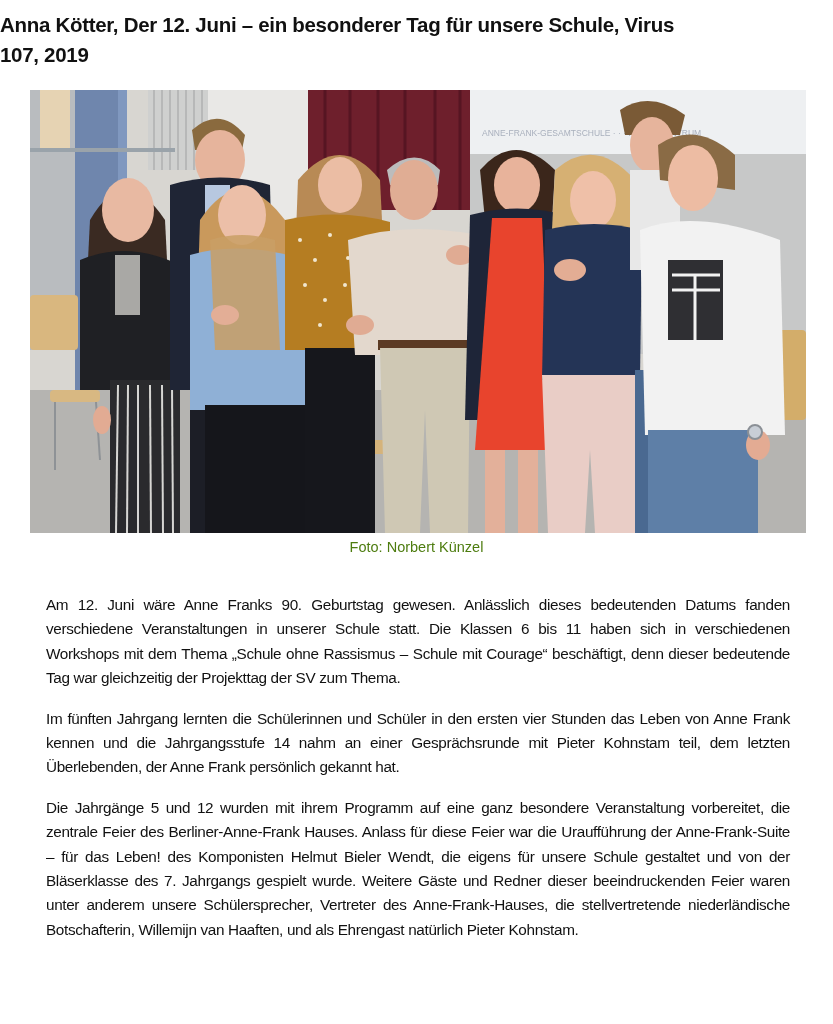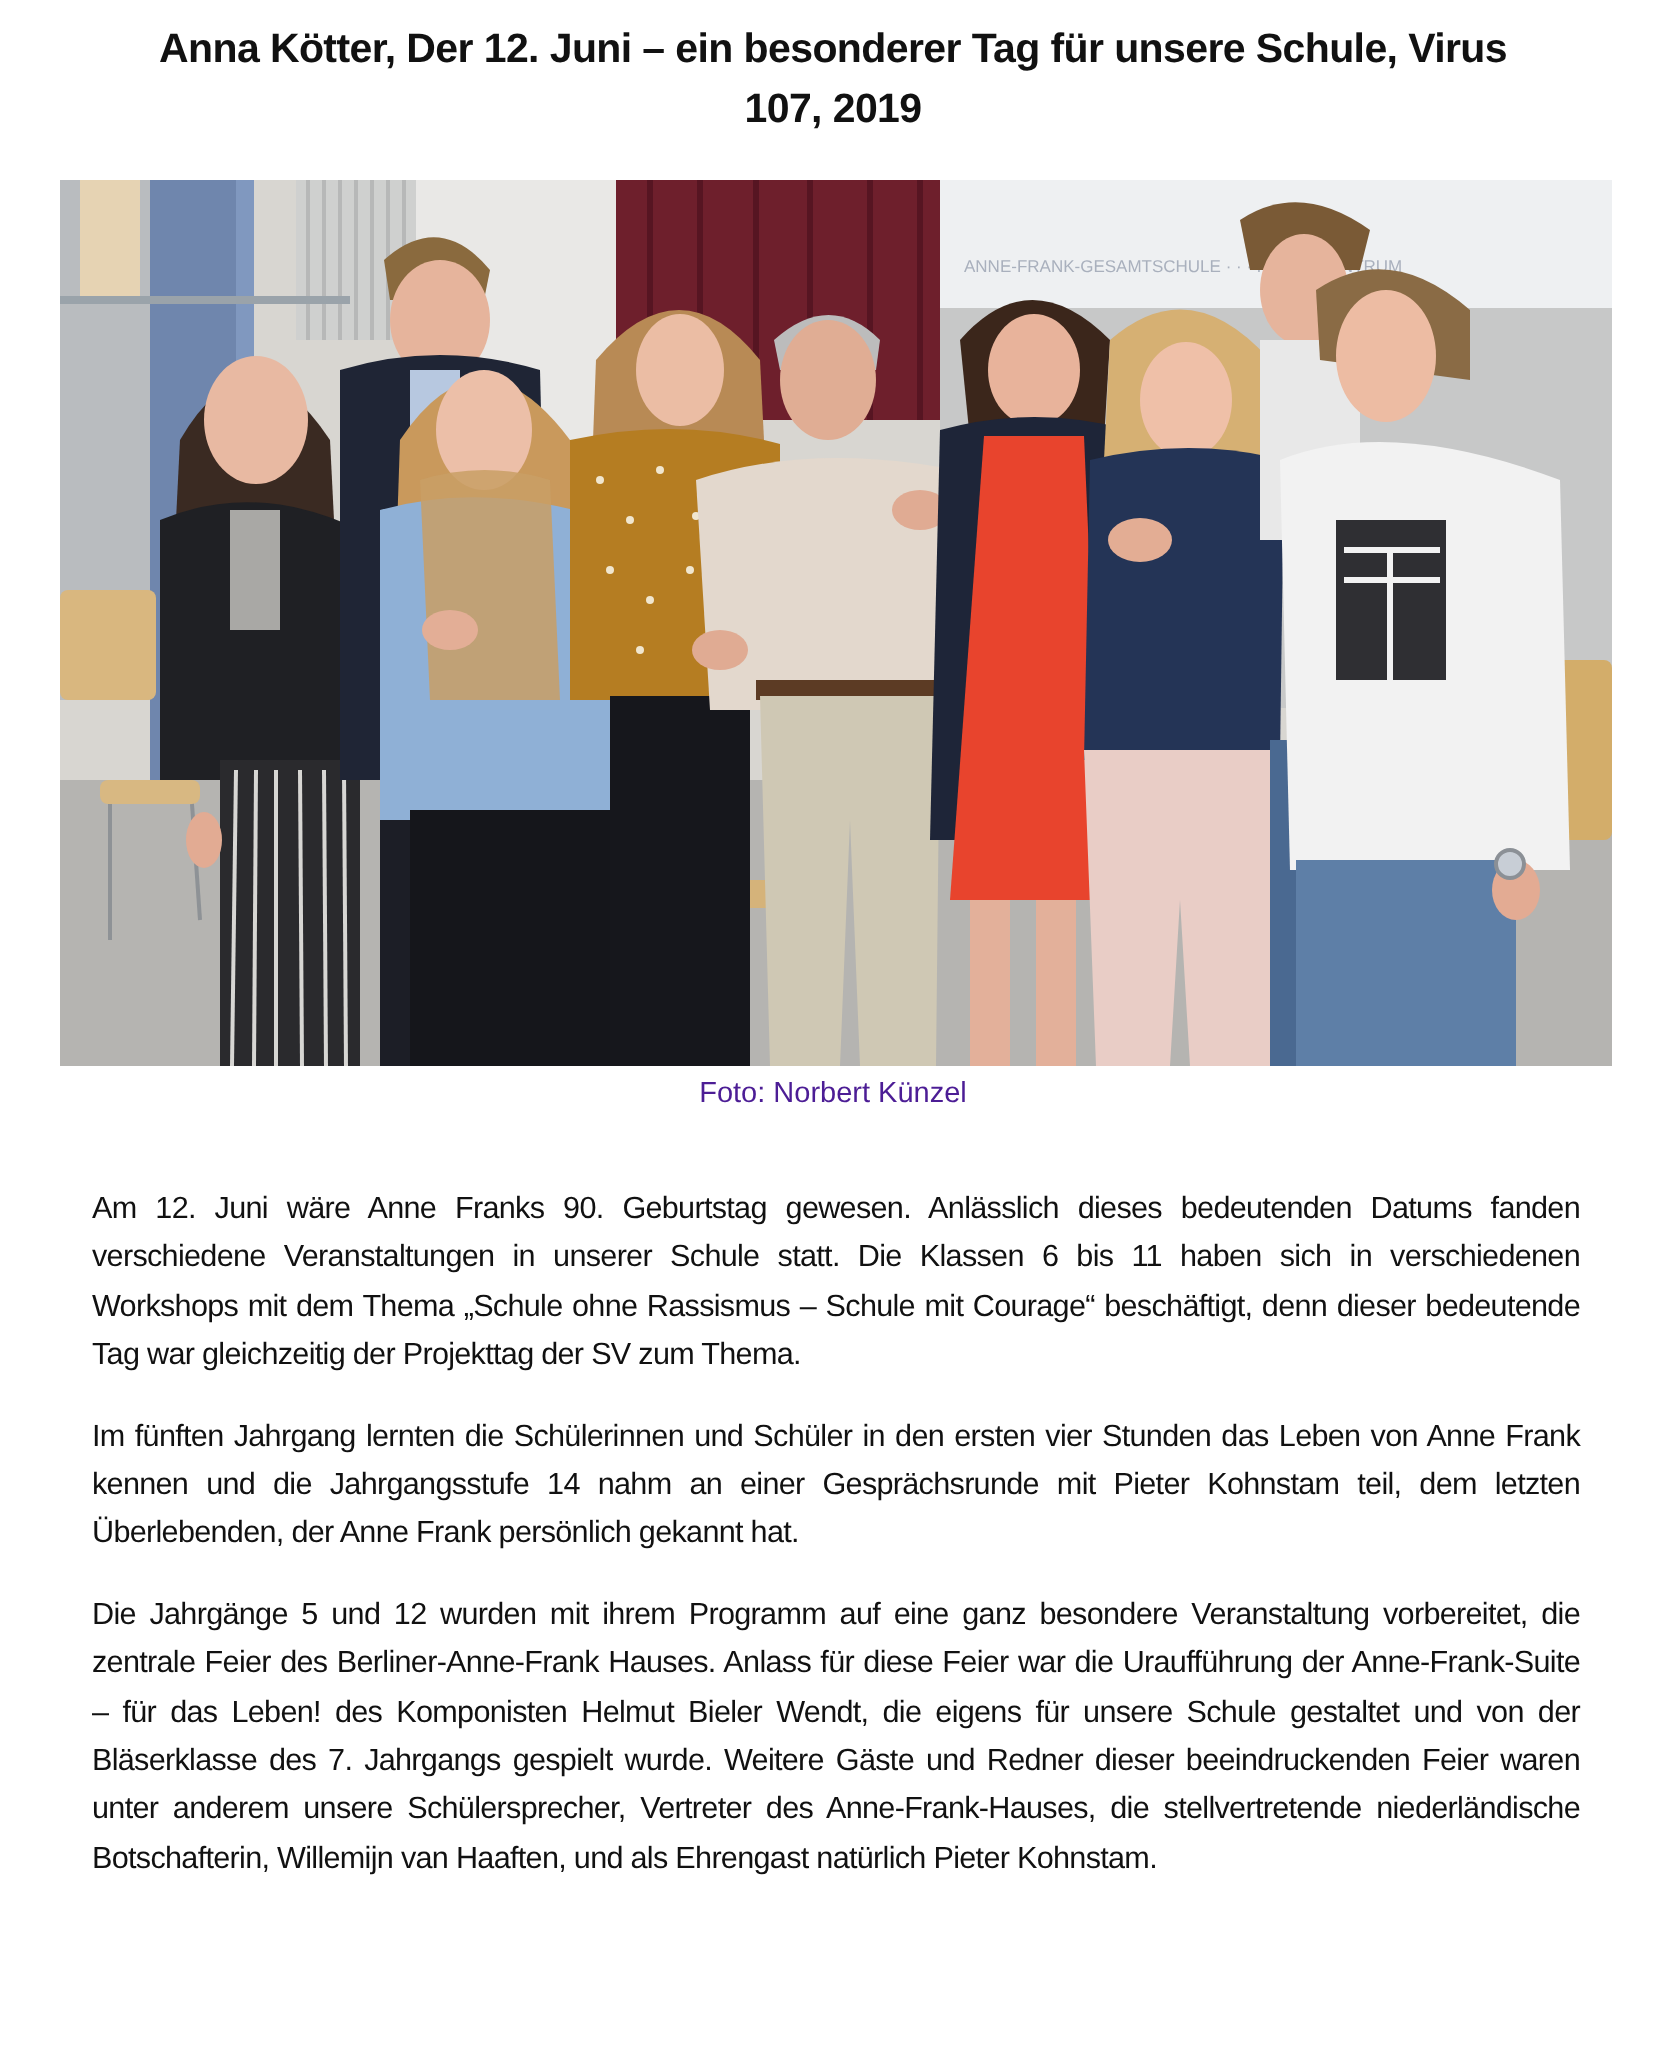--- a/index.html
+++ b/index.html
@@ -1,26 +1,26 @@
 <!DOCTYPE html>
 <html><head>
 <meta charset="utf-8">
 <style>
   html, body { margin: 0; padding: 0; background: #ffffff; }
   body { width: 833px; height: 1024px; position: relative; overflow: hidden;
          font-family: "Liberation Sans", sans-serif; color: #111; }
-  .title { position: absolute; left: 0; top: 10px; width: 833px; text-align: center;
+  .title { position: absolute; left: 0; top: 10px; width: 833px; text-align: left;
            font-family: "Liberation Sans", sans-serif; font-weight: bold; font-size: 20.5px;
            line-height: 30px; color: #111; letter-spacing: -0.3px; }
   .title span { display: block; }
   .photo { position: absolute; left: 30px; top: 90px; width: 776px; height: 443px; overflow: hidden;
            background: #c9c6c0; }
   .photo svg { display: block; width: 100%; height: 100%; }
   .caption { position: absolute; left: 0; top: 538px; width: 833px; text-align: center;
-             font-size: 14.5px; line-height: 18px; color: #4c1d95; }
+             font-size: 14.5px; line-height: 18px; color: #4d7c0f; }
   .body-text { position: absolute; left: 30px; top: 577px; width: 776px;
                font-size: 15.3px; line-height: 24.4px; color: #111; letter-spacing: -0.35px; }
   .body-text p { margin: 16px; text-align: justify; }
   .body-text p.last-left { text-align-last: left; }
 </style>
 </head>
 <body>
 
 <div class="title">
   <span>Anna Kötter, Der 12. Juni – ein besonderer Tag für unsere Schule, Virus</span>

